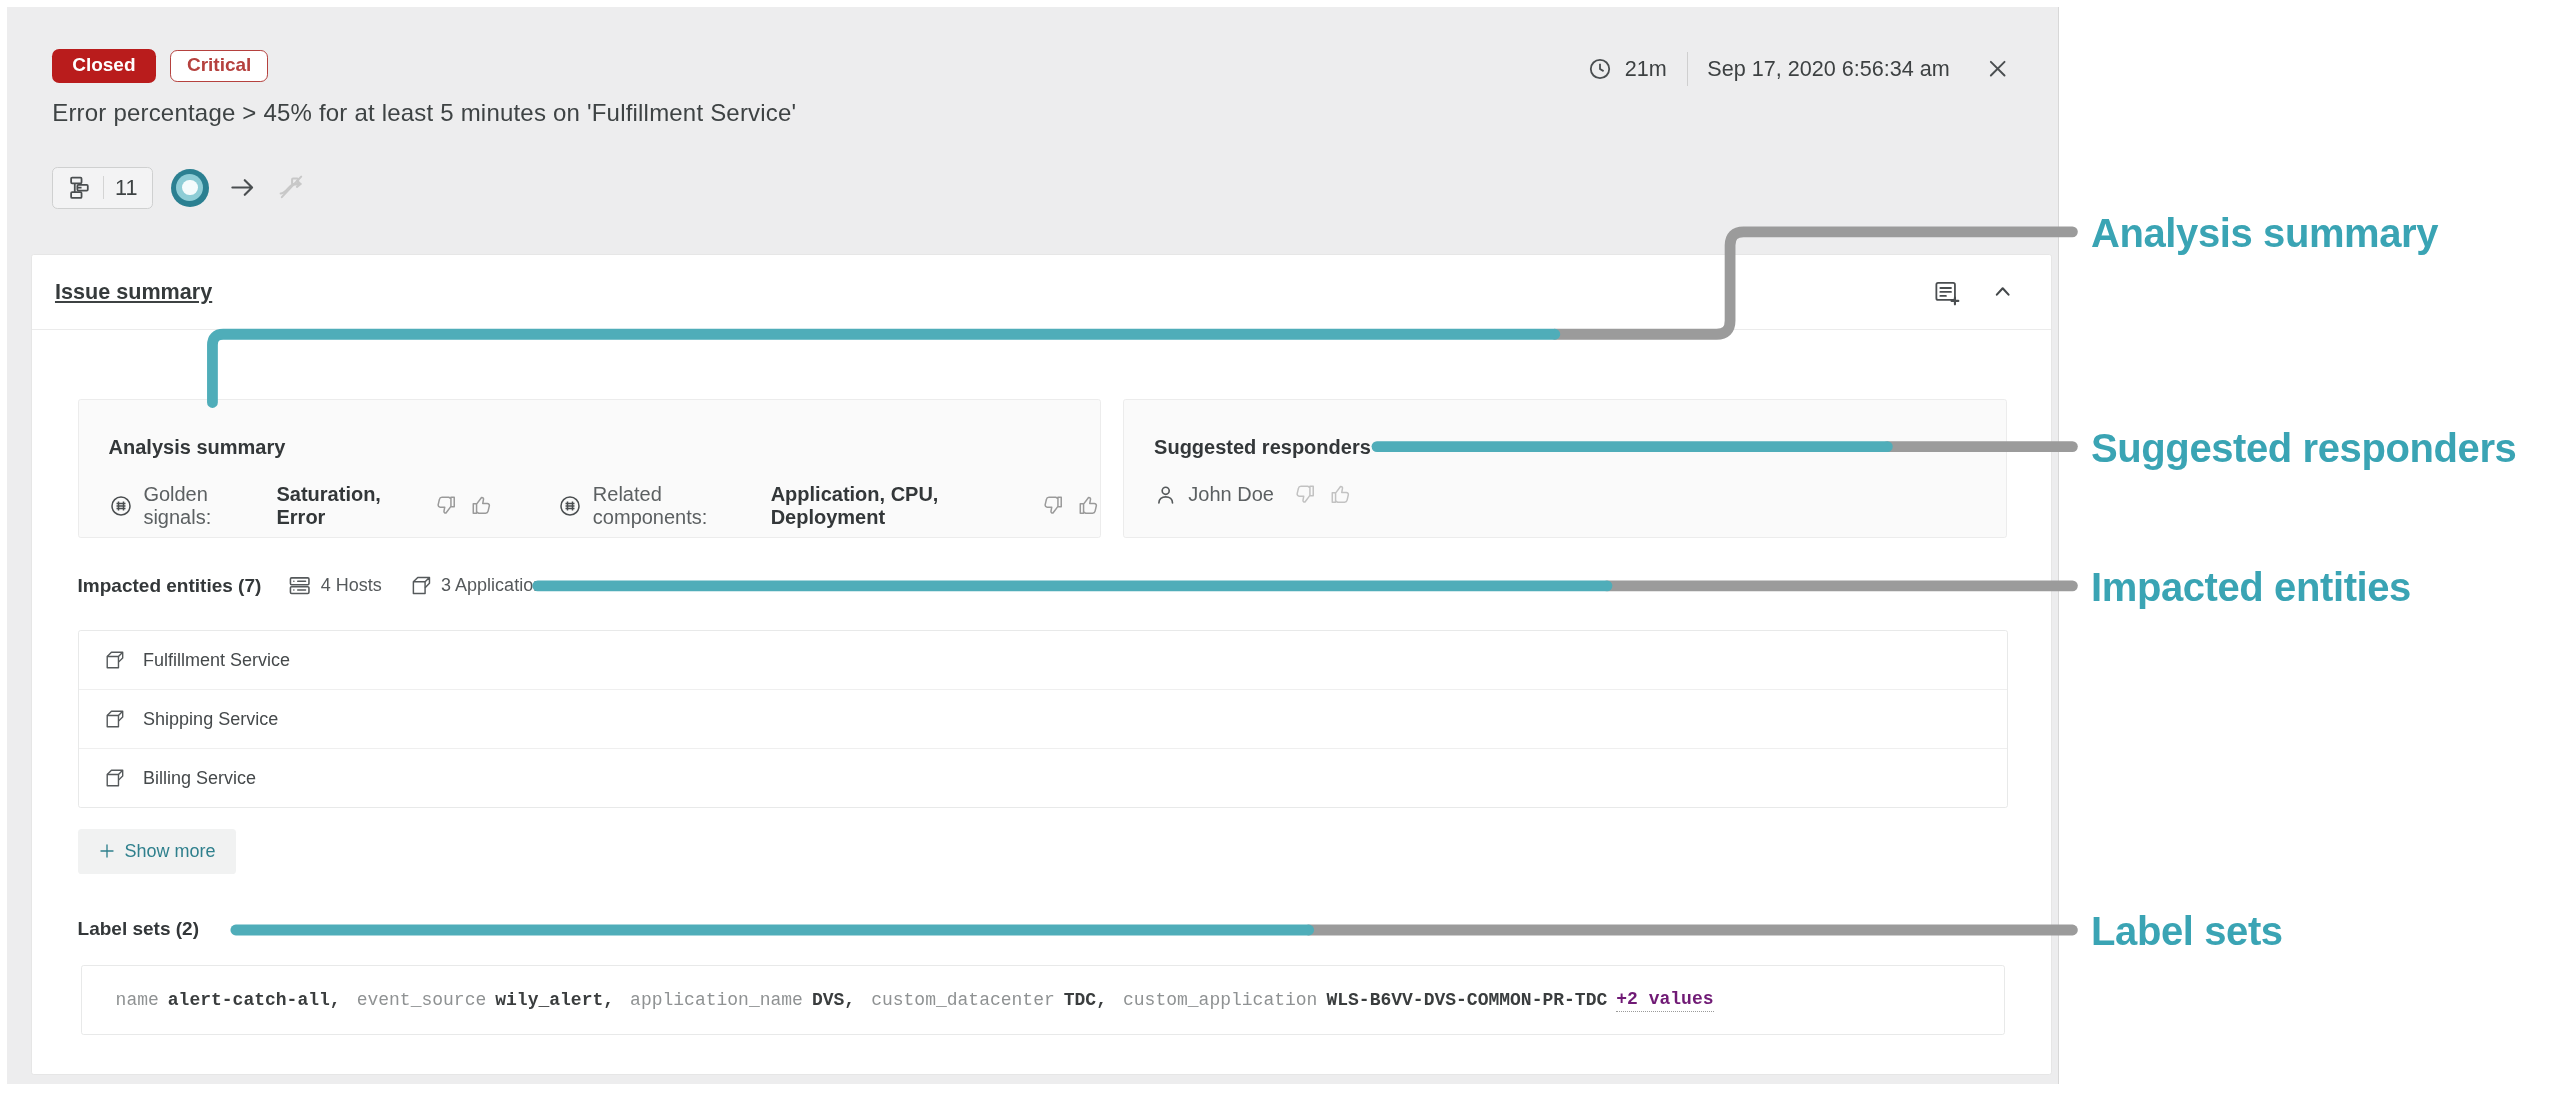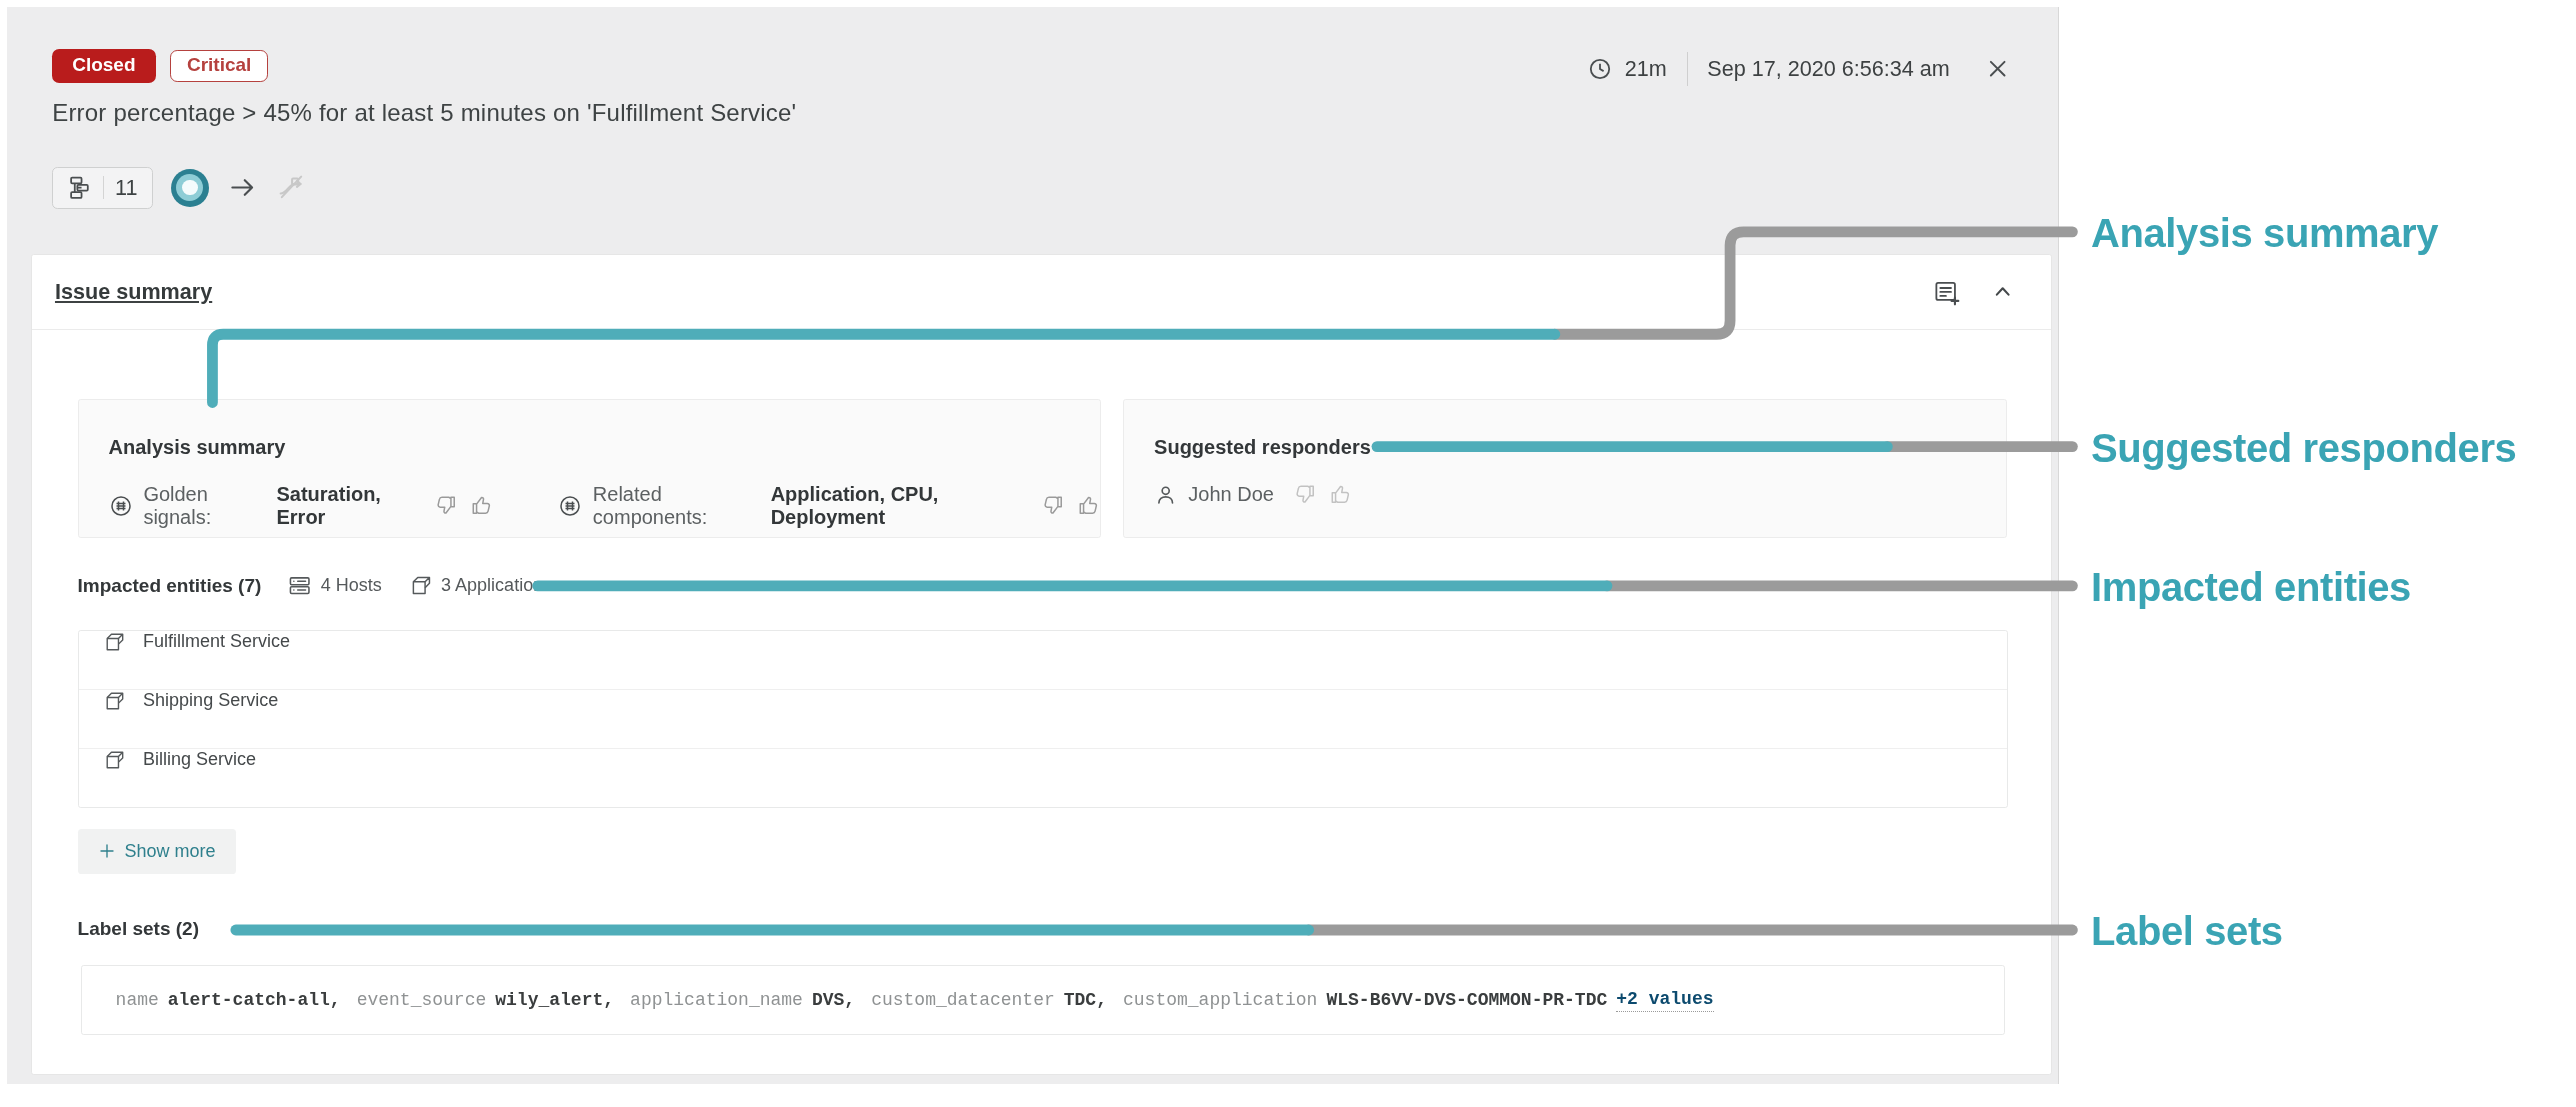--- a/index.html
+++ b/index.html
@@ -51,38 +51,38 @@
   .sig-value{color:#333739;font-weight:700;margin-left:1.8px;}
   .thumbs{display:flex;align-items:center;gap:12.6px;margin-left:9px;}
   .gap-mid{width:50px;}
 
   .impacted-row{position:absolute;left:46px;top:319px;display:flex;align-items:center;gap:14.4px;}
   .impacted-label{font-size:19px;font-weight:700;color:#333739;}
   .entity-chip{display:flex;align-items:center;gap:9px;color:#55595b;font-size:18px;margin-left:12.6px;}
 
   .entity-list{position:absolute;left:46px;top:375px;width:1930px;border:0.9px solid #e8e9e9;
                border-radius:2.7px;background:#fff;box-sizing:border-box;}
-  .entity-row{height:58px;display:flex;align-items:flex-start;gap:18px;padding-left:24px;border-top:0.9px solid #efefef;}
+  .entity-row{height:58px;display:flex;align-items:center;gap:18px;padding-left:24px;border-top:0.9px solid #efefef;}
   .entity-row:first-child{border-top:none;}
   .entity-name{font-size:18px;color:#45494b;}
 
   .show-more{position:absolute;left:46px;top:574px;display:inline-flex;align-items:center;gap:9px;
              background:#f1f2f2;border:none;border-radius:3.6px;padding:11.7px 20px;cursor:pointer;}
   .show-more span{font-size:18px;color:#2f808d;}
 
   .labels-row{position:absolute;left:46px;top:663px;display:flex;align-items:center;}
   .labels-label{font-size:19px;font-weight:700;color:#333739;}
 
   .labels-box{position:absolute;left:49px;top:710px;width:1924px;height:70px;border:0.9px solid #e8e9e9;
               border-radius:2.7px;background:#fff;box-sizing:border-box;display:flex;align-items:center;
               padding-left:34px;font-family:Liberation Mono, monospace;font-size:18px;white-space:nowrap;}
   .lk{color:#8f9293;}
   .lv{color:#3a3d3e;font-weight:700;margin:0 16px 0 9px;}
   .lv.last{margin-right:9px;}
-  .more-values{color:#0c4a6e;font-weight:700;border-bottom:1.8px dotted #9a9a9a;padding-bottom:1.8px;cursor:pointer;}
+  .more-values{color:#701a75;font-weight:700;border-bottom:1.8px dotted #9a9a9a;padding-bottom:1.8px;cursor:pointer;}
 
   
   .connectors{position:absolute;inset:0;pointer-events:none;}
   .annotation{position:absolute;left:2091px;font-size:40px;font-weight:700;color:#3aa4b4;
               line-height:1;letter-spacing:-0.4px;white-space:nowrap;}
 
   .ico{display:inline-flex;align-items:center;justify-content:center;}
   svg{display:block;}
 </style>
 </head>

